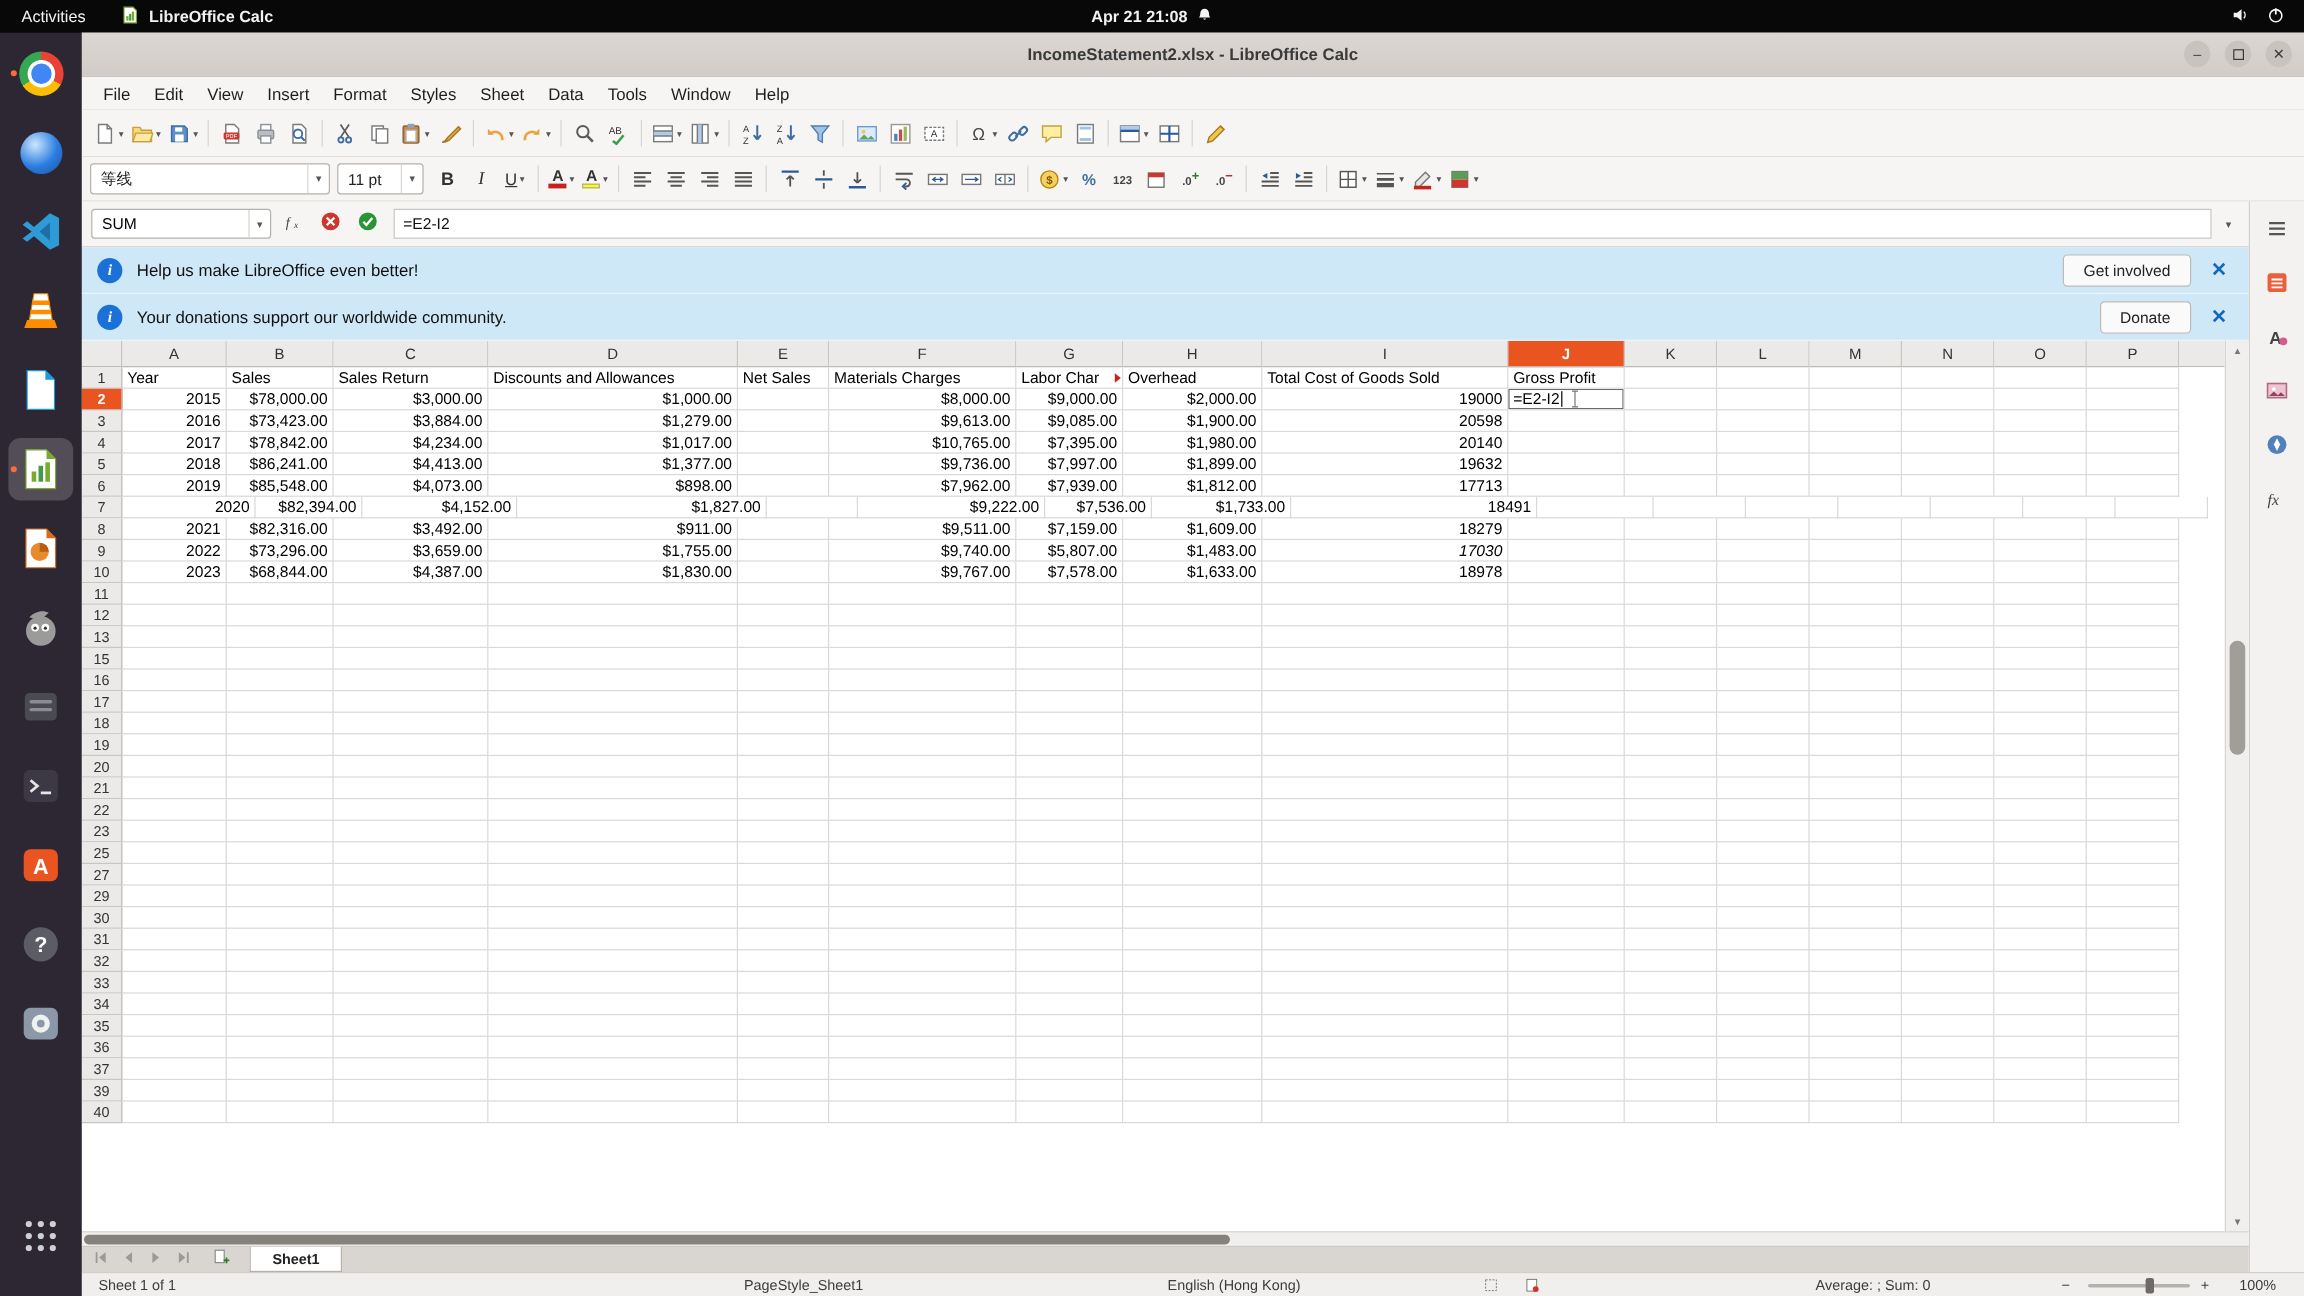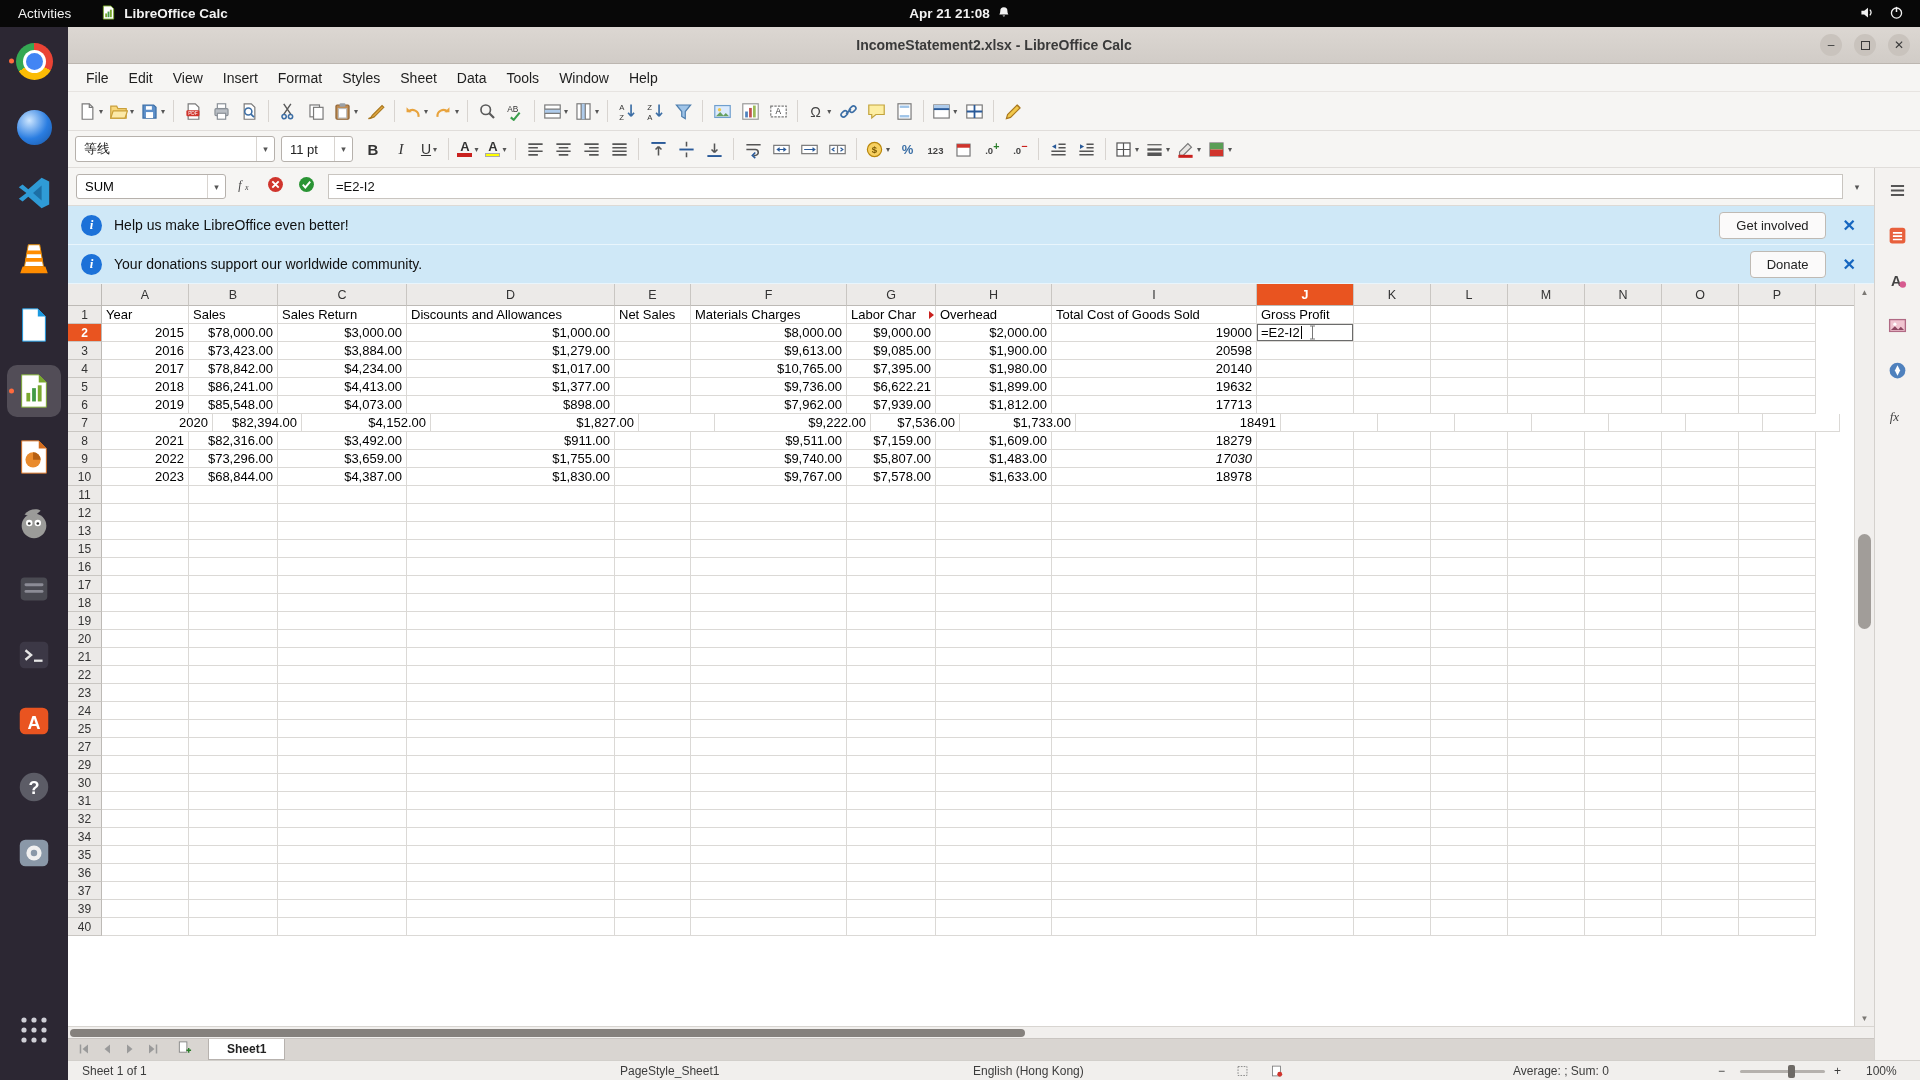--- a/index.html
+++ b/index.html
@@ -937,21 +937,21 @@
                   <span>$4,413.00</span>
                 </div>
                 <div class="cell ar" style="width: 208px;">
                   <span>$1,377.00</span>
                 </div>
                 <div class="cell" style="width: 76px;"></div>
                 <div class="cell ar" style="width: 156px;">
                   <span>$9,736.00</span>
                 </div>
                 <div class="cell ar" style="width: 89px;">
-                  <span>$6,622.21</span>
+                  <span>$7,997.00</span>
                 </div>
                 <div class="cell ar" style="width: 116px;">
                   <span>$1,899.00</span>
                 </div>
                 <div class="cell ar" style="width: 205px;">
                   <span>19632</span>
                 </div>
                 <div class="cell" style="width: 97px;"></div>
                 <div class="cell" style="width: 77px;"></div>
                 <div class="cell" style="width: 77px;"></div>
@@ -1375,40 +1375,20 @@
                 <div class="cell" style="width: 97px;"></div>
                 <div class="cell" style="width: 77px;"></div>
                 <div class="cell" style="width: 77px;"></div>
                 <div class="cell" style="width: 77px;"></div>
                 <div class="cell" style="width: 77px;"></div>
                 <div class="cell" style="width: 77px;"></div>
                 <div class="cell" style="width: 77px;"></div>
                 <div class="filler"></div>
               </div>
               <div class="grid-row">
-                <div class="row-header">24</div>
-                <div class="cell" style="width: 87px;"></div>
-                <div class="cell" style="width: 89px;"></div>
-                <div class="cell" style="width: 129px;"></div>
-                <div class="cell" style="width: 208px;"></div>
-                <div class="cell" style="width: 76px;"></div>
-                <div class="cell" style="width: 156px;"></div>
-                <div class="cell" style="width: 89px;"></div>
-                <div class="cell" style="width: 116px;"></div>
-                <div class="cell" style="width: 205px;"></div>
-                <div class="cell" style="width: 97px;"></div>
-                <div class="cell" style="width: 77px;"></div>
-                <div class="cell" style="width: 77px;"></div>
-                <div class="cell" style="width: 77px;"></div>
-                <div class="cell" style="width: 77px;"></div>
-                <div class="cell" style="width: 77px;"></div>
-                <div class="cell" style="width: 77px;"></div>
-                <div class="filler"></div>
-              </div>
-              <div class="grid-row">
                 <div class="row-header">25</div>
                 <div class="cell" style="width: 87px;"></div>
                 <div class="cell" style="width: 89px;"></div>
                 <div class="cell" style="width: 129px;"></div>
                 <div class="cell" style="width: 208px;"></div>
                 <div class="cell" style="width: 76px;"></div>
                 <div class="cell" style="width: 156px;"></div>
                 <div class="cell" style="width: 89px;"></div>
                 <div class="cell" style="width: 116px;"></div>
                 <div class="cell" style="width: 205px;"></div>
@@ -1496,20 +1476,40 @@
                 <div class="cell" style="width: 77px;"></div>
                 <div class="cell" style="width: 77px;"></div>
                 <div class="cell" style="width: 77px;"></div>
                 <div class="cell" style="width: 77px;"></div>
                 <div class="cell" style="width: 77px;"></div>
                 <div class="cell" style="width: 77px;"></div>
                 <div class="filler"></div>
               </div>
               <div class="grid-row">
                 <div class="row-header">32</div>
+                <div class="cell" style="width: 87px;"></div>
+                <div class="cell" style="width: 89px;"></div>
+                <div class="cell" style="width: 129px;"></div>
+                <div class="cell" style="width: 208px;"></div>
+                <div class="cell" style="width: 76px;"></div>
+                <div class="cell" style="width: 156px;"></div>
+                <div class="cell" style="width: 89px;"></div>
+                <div class="cell" style="width: 116px;"></div>
+                <div class="cell" style="width: 205px;"></div>
+                <div class="cell" style="width: 97px;"></div>
+                <div class="cell" style="width: 77px;"></div>
+                <div class="cell" style="width: 77px;"></div>
+                <div class="cell" style="width: 77px;"></div>
+                <div class="cell" style="width: 77px;"></div>
+                <div class="cell" style="width: 77px;"></div>
+                <div class="cell" style="width: 77px;"></div>
+                <div class="filler"></div>
+              </div>
+              <div class="grid-row">
+                <div class="row-header">33</div>
                 <div class="cell" style="width: 87px;"></div>
                 <div class="cell" style="width: 89px;"></div>
                 <div class="cell" style="width: 129px;"></div>
                 <div class="cell" style="width: 208px;"></div>
                 <div class="cell" style="width: 76px;"></div>
                 <div class="cell" style="width: 156px;"></div>
                 <div class="cell" style="width: 89px;"></div>
                 <div class="cell" style="width: 116px;"></div>
                 <div class="cell" style="width: 205px;"></div>
                 <div class="cell" style="width: 97px;"></div>

